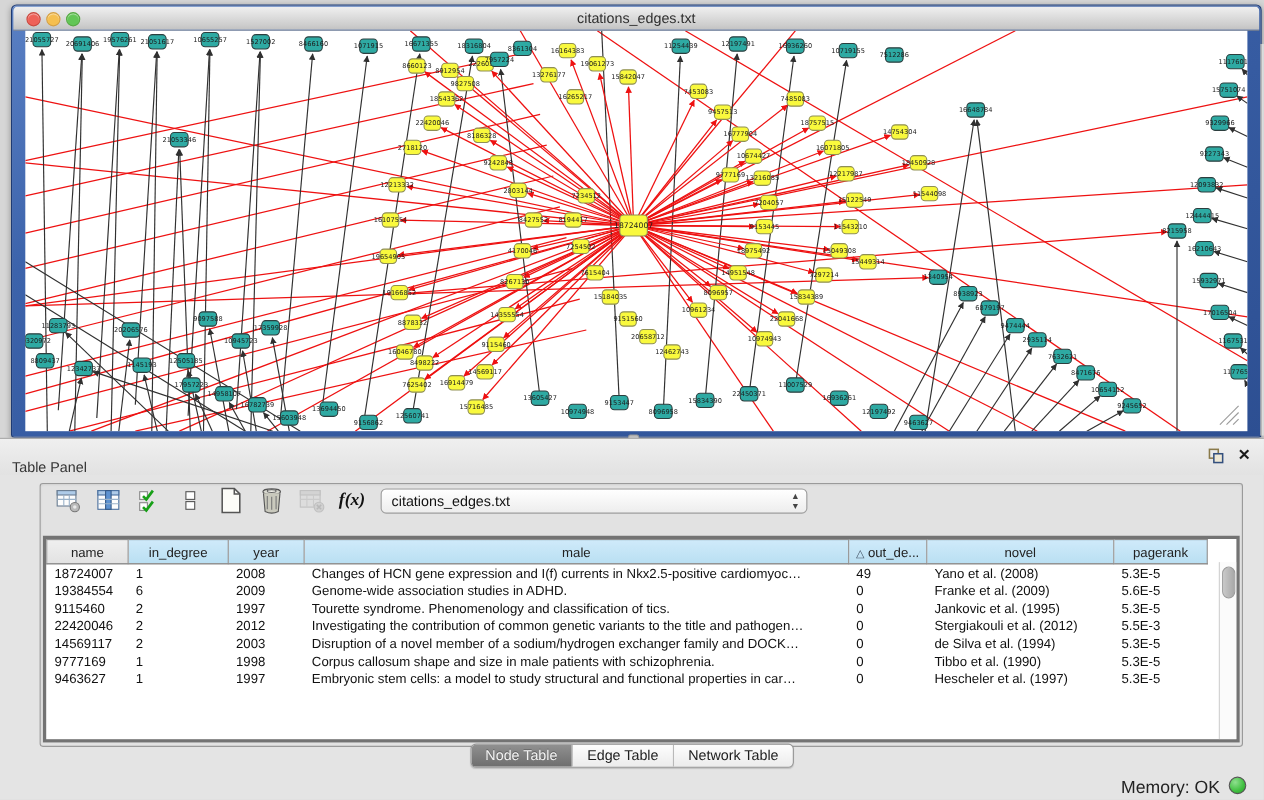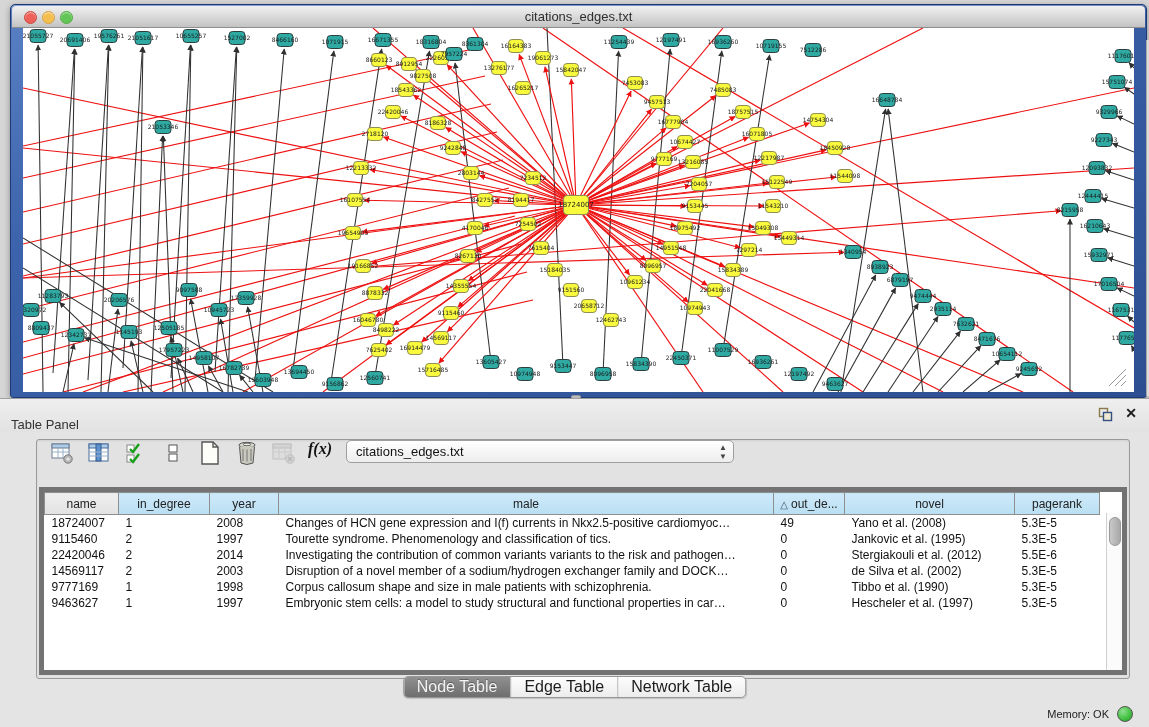--- a/index.html
+++ b/index.html
@@ -19,45 +19,45 @@
   .net-canvas{position:absolute;left:12px;top:23px;width:1111px;height:364px;background:#fff;cursor:default}
   .right-sliver{position:absolute;left:1146px;top:40px;width:3px;height:356px;background:#dcdcdc;border-left:1px solid #a8a8a8}
   
   #table-panel{position:absolute;left:0;top:398px;width:1149px;height:329px;background:#e4e4e4;border-top:1px solid #9f9f9f}
   .tp-head{position:absolute;left:0;top:0;width:100%;height:33px;background:linear-gradient(#efefef,#e2e2e2)}
   .tp-title{position:absolute;left:11px;top:18px;font-size:13px;color:#333}
   .tp-float{position:absolute;right:36px;top:8px;width:15px;height:15px;cursor:pointer}
   .tp-close{position:absolute;right:12px;top:6px;font-size:14px;font-weight:bold;color:#1a1a1a;cursor:pointer}
   .tp-container{position:absolute;left:36px;top:40px;width:1092px;height:238px;background:#e2e2e2;
     border:1px solid #9a9a9a;border-radius:3px;box-shadow:inset 0 1px 2px rgba(0,0,0,.08)}
-  .toolbar{position:absolute;left:0;top:0;right:0;height:30px;display:flex;align-items:flex-start;padding-left:12px;box-sizing:border-box}
+  .toolbar{position:absolute;left:0;top:0;right:0;height:30px;display:flex;align-items:center;padding-left:12px;box-sizing:border-box}
   .tb-icon{width:26px;height:26px;margin-right:11px;display:flex;align-items:center;justify-content:center;cursor:pointer}
   .tb-icon.disabled{opacity:.45;cursor:default}
   .fx{font-family:"Liberation Serif",serif;font-style:italic;font-weight:bold;font-size:16px;color:#111;margin-right:14px}
   .combo{position:relative;width:388px;height:23px;border:1px solid #9f9f9f;border-radius:5px;
     background:linear-gradient(#ffffff,#ededed);display:flex;align-items:center;padding-left:9px;box-sizing:border-box;cursor:pointer}
   .combo .val{font-size:13px;color:#111}
   .combo .stepper{position:absolute;right:6px;top:2px;font-size:8px;line-height:9px;color:#444;text-align:center}
-  .table-area{position:absolute;left:2px;top:47px;right:2px;bottom:3px;background:#fff;border:5px solid #737373;overflow:hidden}
+  .table-area{position:absolute;left:2px;top:47px;right:2px;bottom:3px;background:#fff;border:3px solid #737373;overflow:hidden}
   table.grid{border-collapse:collapse;table-layout:fixed;font-size:12px;color:#111}
   table.grid th{height:19px;font-weight:normal;font-size:12px;color:#222;text-align:center;
     background:linear-gradient(#cfeafa,#b9dff2);border:1px solid #8f8f8f;border-left:none;overflow:hidden;white-space:nowrap}
   table.grid th:first-child{background:linear-gradient(#efefef,#e2e2e2);border-left:1px solid #8f8f8f}
   table.grid td{height:16px;padding:0 0 0 7px;white-space:nowrap;overflow:hidden;border:none}
   .sort-tri{color:#456;font-size:10px;margin-right:3px}
   .vscroll{position:absolute;top:21px;right:0;width:15px;bottom:0;background:#fbfbfb;border-left:1px solid #d0d0d0}
   .vthumb{position:absolute;left:2px;top:4px;width:10px;height:27px;border-radius:6px;background:linear-gradient(90deg,#c9c9c9,#a8a8a8);border:1px solid #9a9a9a}
   .tabs{position:absolute;top:277px;left:50%;transform:translateX(-50%);display:flex;height:20px;
     border:1px solid #959595;border-radius:5px;overflow:hidden;background:linear-gradient(#fdfdfd,#ececec);box-shadow:0 1px 1px rgba(0,0,0,.15)}
-  .tab{padding:0 13px;line-height:20px;font-size:16px;color:#1c1c1c;border-left:1px solid #b9b9b9;cursor:pointer}
+  .tab{padding:0 13px;line-height:20px;font-size:13px;color:#1c1c1c;border-left:1px solid #b9b9b9;cursor:pointer}
   .tab:first-child{border-left:none}
   .tab.selected{background:linear-gradient(#909090,#6e6e6e);color:#f4f4f4;text-shadow:0 -1px 0 rgba(0,0,0,.3)}
   
   .statusbar{position:absolute;left:0;bottom:0;width:100%;height:27px}
-  .mem-label{position:absolute;right:40px;top:8px;font-size:11px;color:#222}
+  .mem-label{position:absolute;right:40px;top:8px;font-size:16px;color:#222}
   .mem-dot{position:absolute;right:16px;top:6px;width:14px;height:14px;border-radius:50%;
     background:radial-gradient(circle at 35% 30%,#8fe08f,#3fbf3f 60%,#2e9b2e);border:1px solid #555;cursor:pointer}
   .splitter-dot{position:absolute;left:571px;top:395px;width:8px;height:4px;border-radius:2px;background:#bdbdbd;border:1px solid #999}
 </style>
 </head>
 <body>
 
 <div id="net-window">
   <div class="titlebar">
     <span class="tl red"></span>
@@ -601,44 +601,53 @@
             <tr>
               <td>18724007</td>
               <td>1</td>
               <td>2008</td>
               <td>Changes of HCN gene expression and I(f) currents in Nkx2.5-positive cardiomyoc…</td>
               <td>49</td>
               <td>Yano et al. (2008)</td>
               <td>5.3E-5</td>
             </tr>
             <tr>
+              <td>19384554</td>
+              <td>6</td>
+              <td>2009</td>
+              <td>Genome-wide association studies in ADHD.</td>
+              <td>0</td>
+              <td>Franke et al. (2009)</td>
+              <td>5.6E-5</td>
+            </tr>
+            <tr>
               <td>9115460</td>
               <td>2</td>
               <td>1997</td>
               <td>Tourette syndrome. Phenomenology and classification of tics.</td>
               <td>0</td>
               <td>Jankovic et al. (1995)</td>
               <td>5.3E-5</td>
             </tr>
             <tr>
               <td>22420046</td>
               <td>2</td>
-              <td>2014</td>
-              <td>Investigating the contribution of common variants variants to the risk and pathogen…</td>
+              <td>2012</td>
+              <td>Investigating the contribution of common genetic variants to the title and pathogen…</td>
               <td>0</td>
               <td>Stergiakouli et al. (2012)</td>
-              <td>5.5E-6</td>
+              <td>5.5E-3</td>
             </tr>
             <tr>
               <td>14569117</td>
               <td>2</td>
               <td>2003</td>
               <td>Disruption of a novel member of a sodium/hydrogen exchanger family and DOCK…</td>
               <td>0</td>
-              <td>de Silva et al. (2002)</td>
+              <td>de Silva et al. (1994)</td>
               <td>5.3E-5</td>
             </tr>
             <tr>
               <td>9777169</td>
               <td>1</td>
               <td>1998</td>
               <td>Corpus callosum shape and size in male patients with schizophrenia.</td>
               <td>0</td>
               <td>Tibbo et al. (1990)</td>
               <td>5.3E-5</td>

